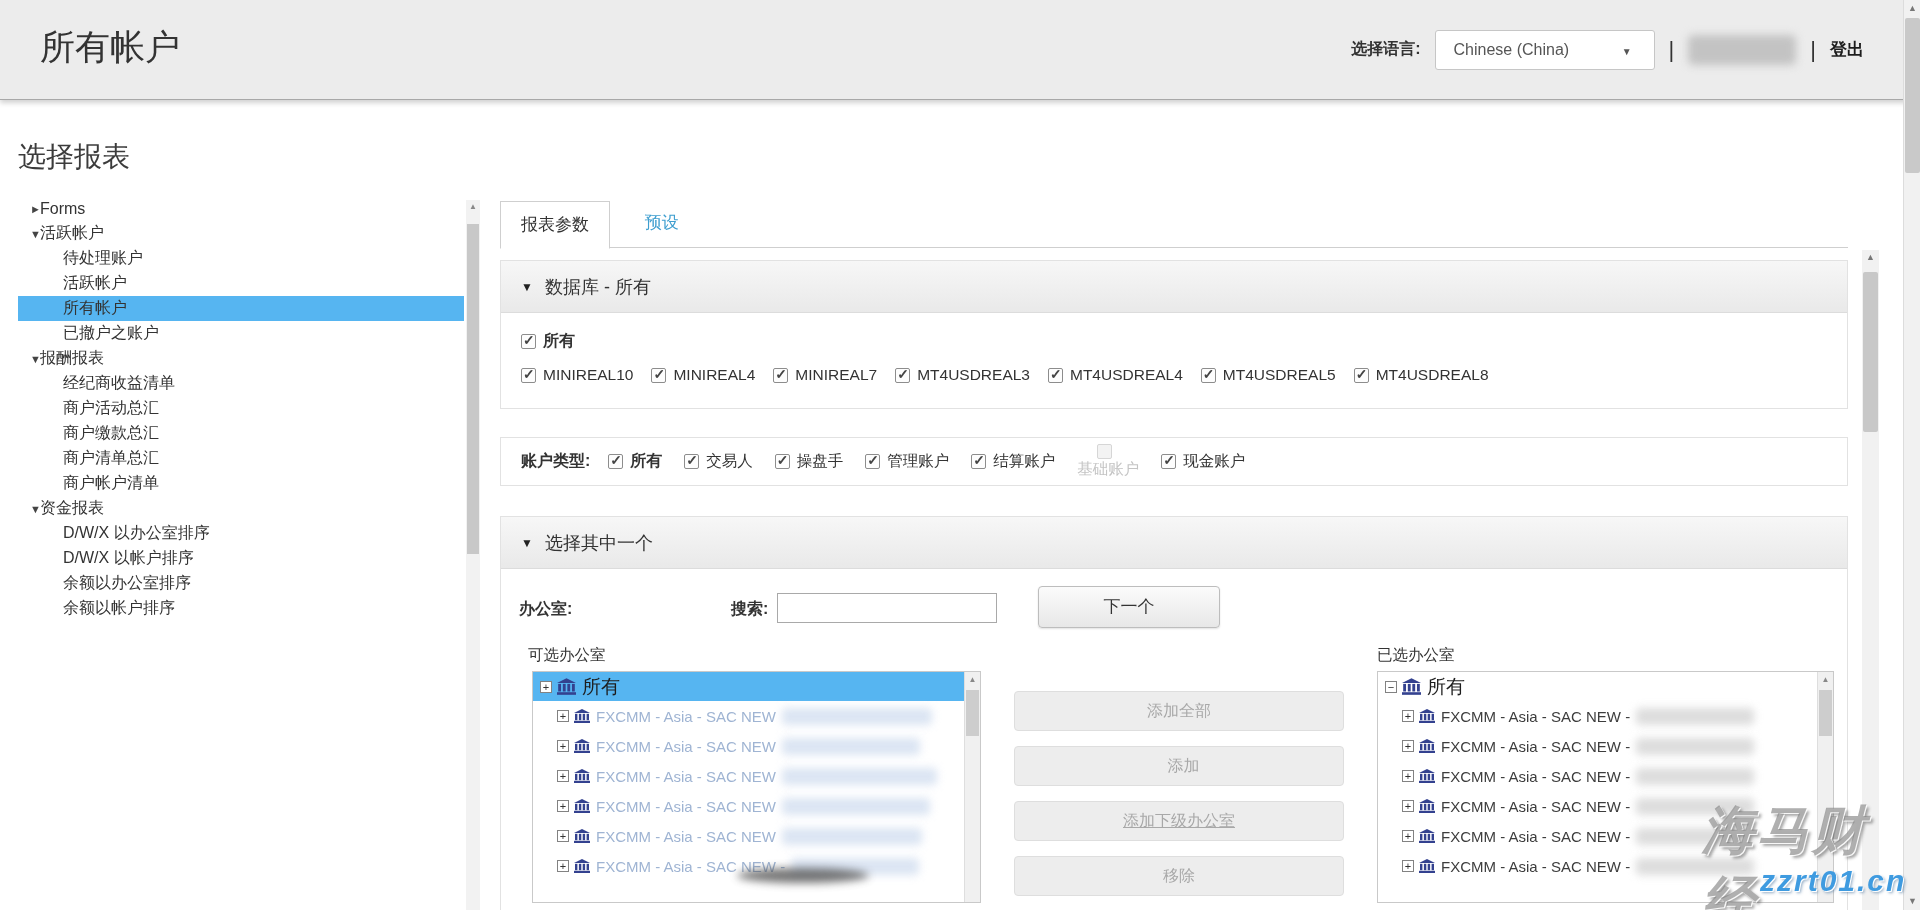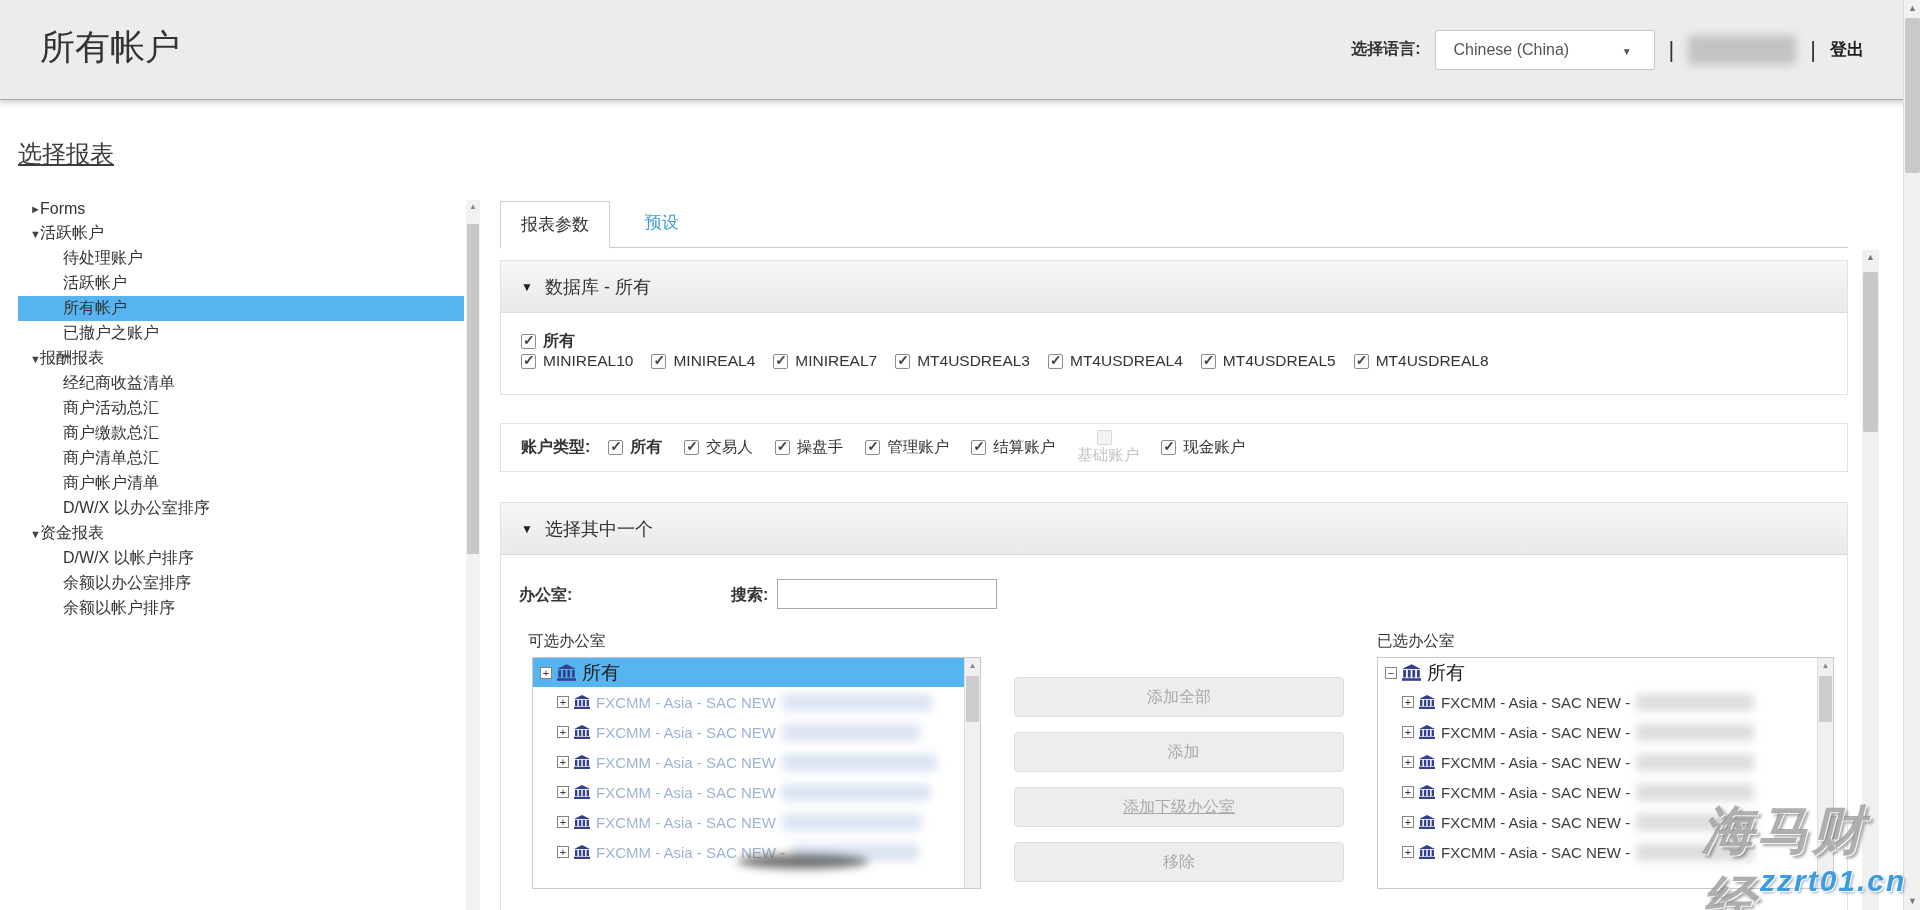--- a/index.html
+++ b/index.html
@@ -22,21 +22,21 @@
 
   
   .pagebar { position:absolute; left:1903px; top:0; width:17px; height:910px; background:#f1f1f1;
              border-left:1px solid #dcdcdc; z-index:20; }
   .pagebar .up, .pagebar .down { position:absolute; left:0; width:17px; height:17px; text-align:center; line-height:17px; color:#777; font-size:9px; cursor:pointer; }
   .pagebar .up { top:0; } .pagebar .up::after { content:"▲"; }
   .pagebar .down { bottom:0; } .pagebar .down::after { content:"▼"; }
   .pagebar .thumb { position:absolute; left:1px; top:18px; width:15px; height:155px; background:#c9c9c9; border-radius:2px; cursor:pointer; }
 
   
-  .sb-heading { position:absolute; left:18px; top:138px; font-size:24px; font-weight:300; color:#3c3c3c;text-decoration:underline; }
+  .sb-heading { position:absolute; left:18px; top:138px; font-size:28px; font-weight:300; color:#3c3c3c; }
   .tree { position:absolute; left:18px; top:196px; width:446px; font-size:16px; }
   .trow { height:25px; display:flex; align-items:center; cursor:pointer; }
   .trow .arrow { width:21px; display:inline-block; font-size:11px; color:#444; padding-left:12px; }
   .arrow.exp::after { content:"▼"; }
   .arrow.col::after { content:"►"; }
   .trow.lvl0 .tlabel { padding-left:1px; }
   .trow.lvl1 { padding-left:45px; }
   .trow.selected { background:#56b5f1; }
 
   .treebar { position:absolute; left:466px; top:200px; width:14px; height:710px; background:#f2f2f2; z-index:4; }
@@ -54,21 +54,21 @@
 
   .panel { border:1px solid #e2e2e2; background:#fff; }
   .panel-hd { height:52px; background:linear-gradient(#f7f7f7,#e9e9e9); border-bottom:1px solid #dcdcdc;
               display:flex; align-items:center; padding-left:20px; font-size:18px; color:#333; cursor:pointer; }
   .panel-hd .tri { font-size:12px; margin-right:12px; color:#222; }
   .panel-hd .tri::after { content:"▼"; }
 
   .panel1 { margin-top:12px; }
   .panel1-body { padding:18px 20px 24px 20px; }
   .cbrow { display:flex; align-items:center; flex-wrap:wrap; }
-  .cbrow + .cbrow { }
+  .cbrow + .cbrow { margin-top:14px; }
   .cb-item { display:flex; align-items:center; margin-right:18px; font-size:15.5px; color:#333; cursor:pointer; }
   .cb-item input { margin-right:7px; }
   .cb-item.bold span { font-weight:bold; font-size:16px; }
   .cb-item.disabled { color:#c4c4c4; cursor:default;flex-direction:column; }
 
   input[type=checkbox] { -webkit-appearance:none; appearance:none; width:15px; height:15px; border:1px solid #8d8d8d;
                          background:#fdfdfd; border-radius:2px; position:relative; cursor:pointer; }
   input[type=checkbox]:checked::after { content:"✓"; position:absolute; left:1px; top:-3px; font-size:14px; font-weight:bold; color:#444; }
   input[type=checkbox]:disabled { border-color:#d6d6d6; background:#f3f3f3; cursor:default; }
 
@@ -197,26 +197,26 @@
     </div>
     <div class="trow lvl1">
       <span class="tlabel">商户缴款总汇</span>
     </div>
     <div class="trow lvl1">
       <span class="tlabel">商户清单总汇</span>
     </div>
     <div class="trow lvl1">
       <span class="tlabel">商户帐户清单</span>
     </div>
-    <div class="trow lvl1">
-      <span class="tlabel">D/W/X 以办公室排序</span>
-    </div>
     <div class="trow lvl0">
       <span class="arrow exp"></span>
       <span class="tlabel">资金报表</span>
+    </div>
+    <div class="trow lvl1">
+      <span class="tlabel">D/W/X 以办公室排序</span>
     </div>
     <div class="trow lvl1">
       <span class="tlabel">D/W/X 以帐户排序</span>
     </div>
     <div class="trow lvl1">
       <span class="tlabel">余额以办公室排序</span>
     </div>
     <div class="trow lvl1">
       <span class="tlabel">余额以帐户排序</span>
     </div>
@@ -313,20 +313,21 @@
 
     <div class="panel panel3">
       <div class="panel-hd">
         <span class="tri"></span>
         <span>选择其中一个</span>
       </div>
       <div class="panel3-body">
         <span class="office-label">办公室:</span>
         <span class="search-label">搜索:</span>
         <input class="search-input" type="text" value="" style="">
+        <div class="next-btn">下一个</div>
 
         <span class="list-label avail-label">可选办公室</span>
         <div class="listbox avail-box">
           <div class="lrow root hl">
             <span class="pmbox plus"></span>
             <span class="bank">
                 <svg width="19" height="17" viewBox="0 0 16 14">
                   <path d="M8 0 L16 4 H0 Z" fill="#33418f"></path>
                   <rect x="1" y="4.8" width="2.4" height="6.4" fill="#33418f"></rect>
                   <rect x="4.9" y="4.8" width="2.4" height="6.4" fill="#33418f"></rect>

